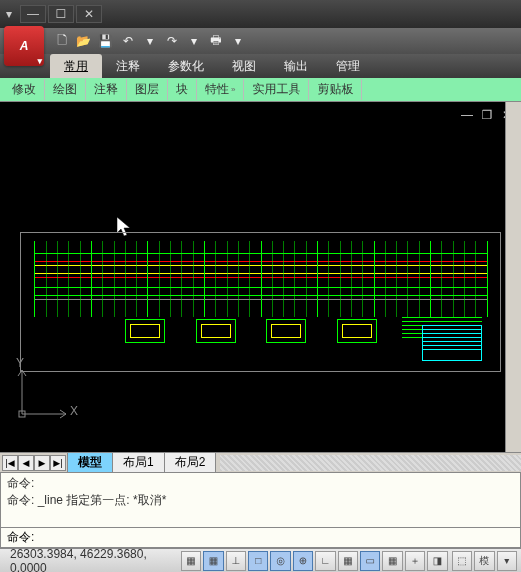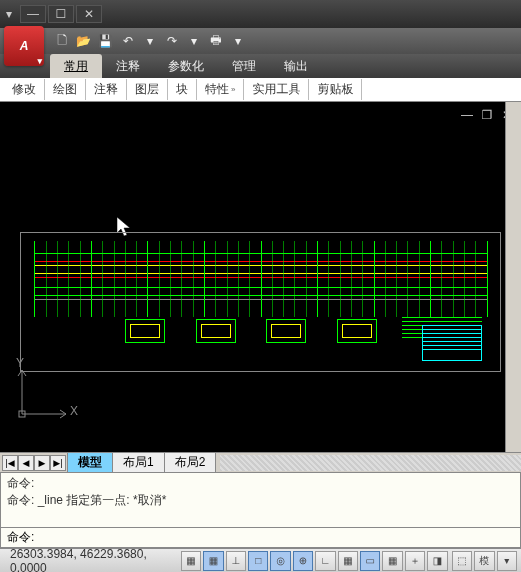--- a/index.html
+++ b/index.html
@@ -8,21 +8,21 @@
 .titlebar .title { flex: 1; text-align: center; color: #ddd; }
 .winbtns { display: flex; gap: 2px; }
 .winbtn { width: 26px; height: 18px; background: #3a3a3a; border: 1px solid #555; display: flex; align-items: center; justify-content: center; color: #ccc; cursor: pointer; }
 .winbtn.close { background: #3a3a3a; }
 .qat { background: linear-gradient(#6e6e6e,#4e4e4e); height: 26px; display: flex; align-items: center; padding: 0 4px; gap: 2px; }
 .qatbtn { width: 20px; height: 20px; display: flex; align-items: center; justify-content: center; color: #eee; cursor: pointer; border-radius: 2px; }
 .logo { width: 40px; height: 40px; background: linear-gradient(#e03a3a,#a01818); position: absolute; left: 4px; top: 26px; border-radius: 4px; display: flex; align-items: center; justify-content: center; z-index: 5; color: #fff; font-size: 26px; font-weight: bold; font-style: italic; box-shadow: 0 1px 3px rgba(0,0,0,.4); }
 .ribbon-tabs { background: linear-gradient(#5a5a5a,#3a3a3a); height: 24px; display: flex; align-items: flex-end; padding-left: 50px; gap: 0; }
 .rtab { padding: 4px 14px; color: #eee; cursor: pointer; height: 100%; display: flex; align-items: center; }
 .rtab.active { background: #d4d0c8; color: #000; border-radius: 3px 3px 0 0; text-decoration: underline; }
-.panel-tabs { background: #ffffff; height: 24px; display: flex; align-items: center; padding: 0 4px; border-bottom: 1px solid #888; gap: 0; }
+.panel-tabs { background: #86efac; height: 24px; display: flex; align-items: center; padding: 0 4px; border-bottom: 1px solid #888; gap: 0; }
 .ptab { padding: 2px 8px; color: #333; cursor: pointer; border-right: 1px solid #bbb; display: flex; align-items: center; gap: 2px; }
 .ptab .arr { font-size: 8px; color: #666; }
 .canvas-area { flex: 1; background: #000; position: relative; overflow: hidden; }
 .doc-winbtns { position: absolute; right: 6px; top: 6px; display: flex; gap: 4px; }
 .doc-winbtn { width: 16px; height: 14px; color: #ccc; display: flex; align-items: center; justify-content: center; cursor: pointer; }
 .drawing { position: absolute; left: 20px; top: 130px; right: 20px; height: 140px; border: 1px solid #888; }
 .drawing-inner { position: absolute; inset: 4px; }
 .bridge { position: absolute; left: 2%; right: 2%; top: 10px; height: 60px; }
 .bridge .hline { position: absolute; left: 0; right: 0; height: 1px; }
 .bridge .grid-tick { position: absolute; top: -6px; bottom: -10px; width: 1px; background: #0f0; }
@@ -80,22 +80,23 @@
 
 <div class="logo">
   <span>A</span>
   <span style="position:absolute;right:2px;bottom:0;font-size:9px;font-style:normal">▾</span>
 </div>
 
 <div class="ribbon-tabs">
   <div class="rtab active">常用</div>
   <div class="rtab">注释</div>
   <div class="rtab">参数化</div>
+  <div class="rtab">视图</div>
+  <div class="rtab">输出</div>
   <div class="rtab">管理</div>
-  <div class="rtab">输出</div>
 </div>
 
 <div class="panel-tabs">
   <div class="ptab">
       <span>修改</span>
     </div>
   <div class="ptab">
       <span>绘图</span>
     </div>
   <div class="ptab">

